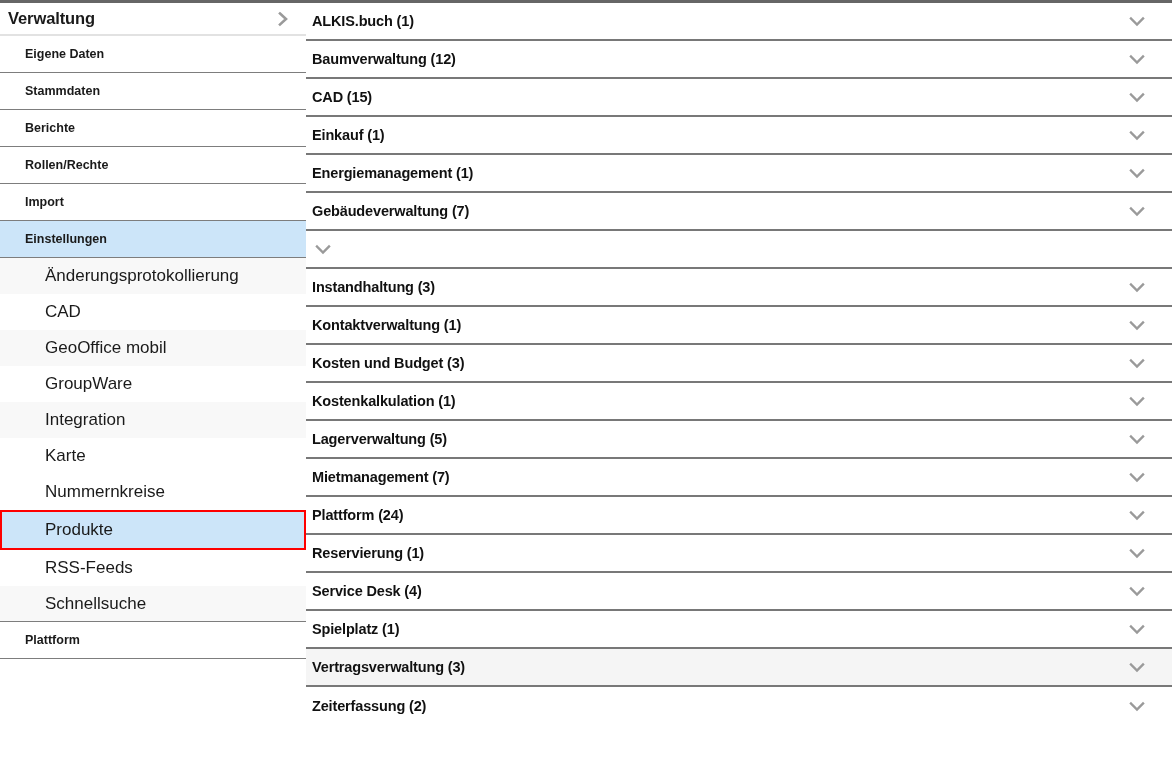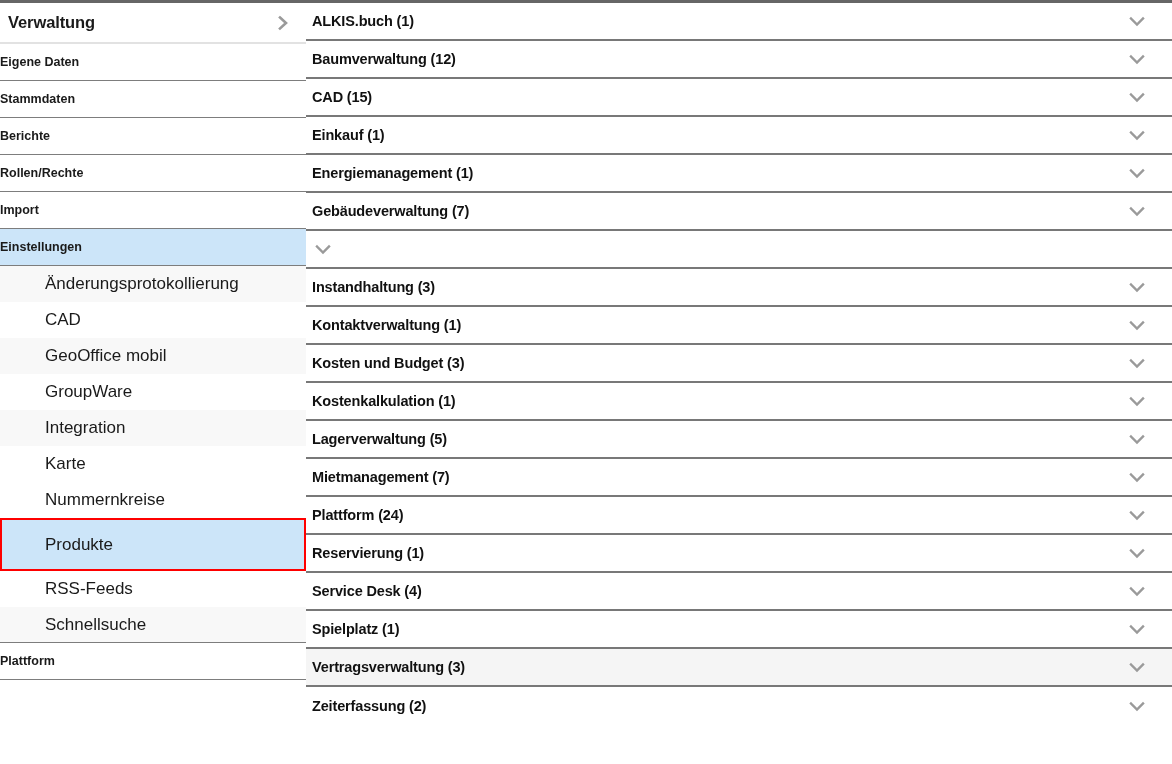--- a/index.html
+++ b/index.html
@@ -27,21 +27,21 @@
   #sidebar {
     width: 306px;
     min-width: 306px;
     height: 764px;
     box-sizing: border-box;
     background: #ffffff;
     position: relative;
   }
 
   .sb-header {
-    height: 44px;
+    height: 36px;
     box-sizing: border-box;
     border-top: 3px solid #666666;
     border-bottom: 2px solid #e2e2e2;
     display: flex;
     align-items: center;
     padding: 0 14px 0 8px;
     background: #ffffff;
   }
   .sb-header-title {
     font-size: 16.5px;
@@ -56,20 +56,21 @@
     display: block;
   }
   .sb-header-chevron svg { display: block; }
 
   .sb-top-item {
     height: 37px;
     box-sizing: border-box;
     border-bottom: 1px solid #7d7d7d;
     display: flex;
     align-items: center;
+    padding-left: 25px;
     font-size: 12.5px;
     font-weight: bold;
     color: #1a1a1a;
     background: #ffffff;
     cursor: pointer;
   }
   .sb-top-item.selected {
     background: #cce5f9;
   }
   .sb-top-item.last-group {
@@ -87,21 +88,21 @@
     color: #1a1a1a;
     background: #ffffff;
     cursor: pointer;
     position: relative;
   }
   .sb-sub-item.alt { background: #f8f8f8; }
   .sb-sub-item.highlighted {
     background: #cce5f9;
     border: 2px solid #fe0000;
     padding-left: 43px;
-    height: 53px;
+    height: 40px;
   }
   .sb-sub-group-end {
     border-bottom: 1px solid #7d7d7d;
   }
 
   
   #main {
     flex: 1;
     height: 764px;
     box-sizing: border-box;

